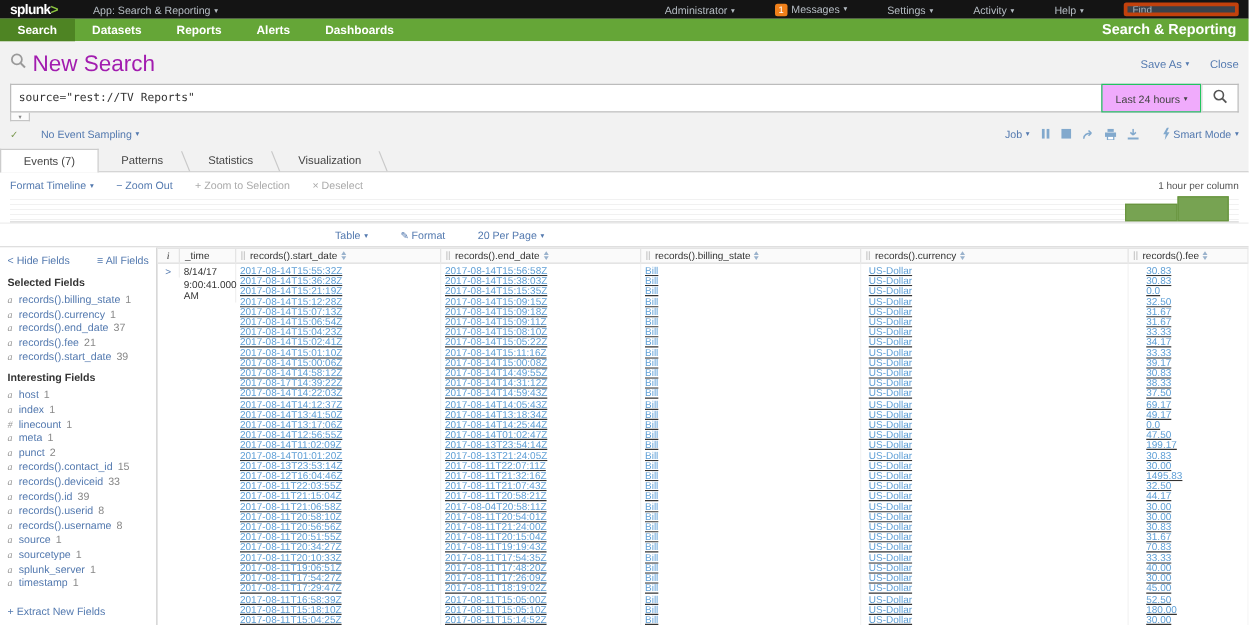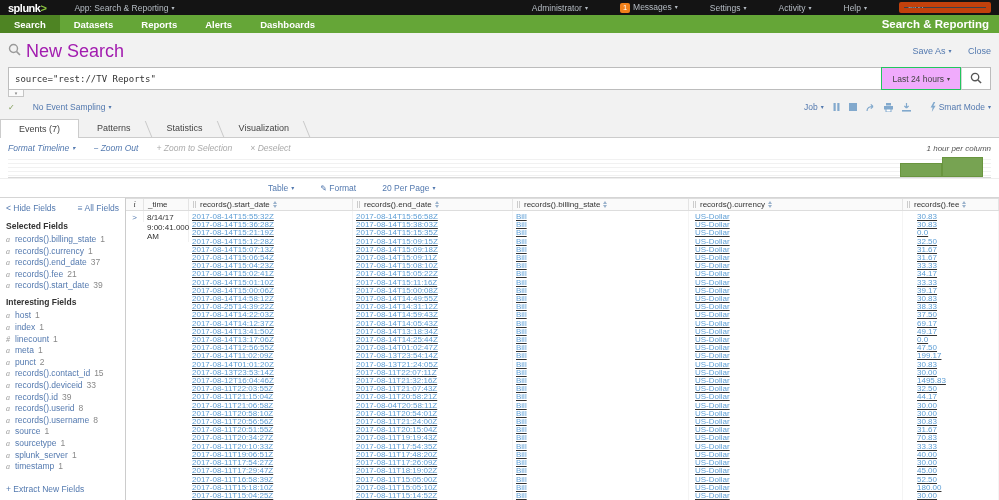--- a/index.html
+++ b/index.html
@@ -8,21 +8,21 @@
   .screen{width:999px;height:500px;position:relative;background:#fff;}
 
   
   .topbar{height:15px;background:#141414;display:flex;align-items:center;padding:0 8px;color:#c3cbd2;}
   .logo{font-weight:bold;font-size:11px;color:#fff;letter-spacing:-0.5px;}
   .logo .gt{color:#8bc53f;}
   .appmenu{font-size:8.5px;margin-left:28px;color:#b6bdc4;}
   .top-right{margin-left:auto;display:flex;align-items:flex-end;gap:32px;font-size:8.5px;color:#b6bdc4;}
   .msg-badge{display:inline-block;background:#f0801a;color:#fff;font-size:7.5px;
     padding:0 3px;border-radius:2px;margin-right:3px;line-height:10px;}
-  .find-input{width:92px;height:11px;background:#3a424b;border:5px solid #c2410c;border-radius:2px;
+  .find-input{width:92px;height:11px;background:#3a424b;border:3px solid #c2410c;border-radius:2px;
     color:#cfd4da;font-size:8px;padding:0 4px;font-family:"Liberation Sans",sans-serif;}
   .find-input::placeholder{color:#aab1b8;}
 
   
   .appbar{height:18px;background:#65a637;display:flex;align-items:stretch;color:#fff;font-size:9.5px;font-weight:bold;}
   .appbar .nav-item{padding:0 14px;display:flex;align-items:center;cursor:pointer;}
   .appbar .nav-item.active{background:#4e8423;}
   .app-title{margin-left:auto;padding:0 10px;display:flex;align-items:center;font-size:11.5px;font-weight:bold;}
 
   
@@ -52,21 +52,21 @@
   .smart{margin-left:10px;display:flex;align-items:center;gap:3px;}
 
   
   .tabs{display:flex;margin-top:5px;padding-left:0;height:18px;position:relative;}
   .tab{position:relative;padding:0 18px;font-size:9px;color:#444;display:flex;align-items:center;cursor:pointer;}
   .tab::after{content:"";position:absolute;top:2px;right:0;bottom:0;width:1px;background:#c9c9c9;transform:skewX(22deg);}
   .tab.active{background:#fff;border:1px solid #ccc;border-bottom:none;margin-bottom:-1px;z-index:2;}
   .tab.active::after{display:none;}
 
   
-  .timeline-sec{background:#fff;padding:3px 0 0 0;font-style:italic;}
+  .timeline-sec{background:#fff;padding:3px 0 0 0;}
   .tl-controls{display:flex;align-items:center;padding:2px 8px;font-size:8.5px;height:14px;}
   .tl-controls .ctl{margin-right:18px;cursor:pointer;}
   .ctl.disabled{color:#aaa;cursor:default;}
   .tl-scale{margin-left:auto;font-size:8px;color:#555;}
   .tl-chart{margin:1px 8px 0 8px;height:22px;border-bottom:1px solid #d8d8d8;position:relative;
     background:repeating-linear-gradient(to bottom,#fff 0 3px,#f1f1f1 3px 4px);}
   .tl-bar{position:absolute;bottom:0;background:#77a352;border:1px solid #69953f;}
 
   
   .results-bar{display:flex;align-items:center;gap:26px;border-bottom:1px solid #d5d5d5;border-top:1px solid #eee;
@@ -430,21 +430,21 @@
             <div class="mv-line">2017-08-14T15:36:28Z</div>
             <div class="mv-line">2017-08-14T15:21:19Z</div>
             <div class="mv-line">2017-08-14T15:12:28Z</div>
             <div class="mv-line">2017-08-14T15:07:13Z</div>
             <div class="mv-line">2017-08-14T15:06:54Z</div>
             <div class="mv-line">2017-08-14T15:04:23Z</div>
             <div class="mv-line">2017-08-14T15:02:41Z</div>
             <div class="mv-line">2017-08-14T15:01:10Z</div>
             <div class="mv-line">2017-08-14T15:00:06Z</div>
             <div class="mv-line">2017-08-14T14:58:12Z</div>
-            <div class="mv-line">2017-08-25T14:39:22Z</div>
+            <div class="mv-line">2017-08-17T14:39:22Z</div>
             <div class="mv-line">2017-08-14T14:22:03Z</div>
             <div class="mv-line">2017-08-14T14:12:37Z</div>
             <div class="mv-line">2017-08-14T13:41:50Z</div>
             <div class="mv-line">2017-08-14T13:17:06Z</div>
             <div class="mv-line">2017-08-14T12:56:55Z</div>
             <div class="mv-line">2017-08-14T11:02:09Z</div>
             <div class="mv-line">2017-08-14T01:01:20Z</div>
             <div class="mv-line">2017-08-13T23:53:14Z</div>
             <div class="mv-line">2017-08-12T16:04:46Z</div>
             <div class="mv-line">2017-08-11T22:03:55Z</div>

